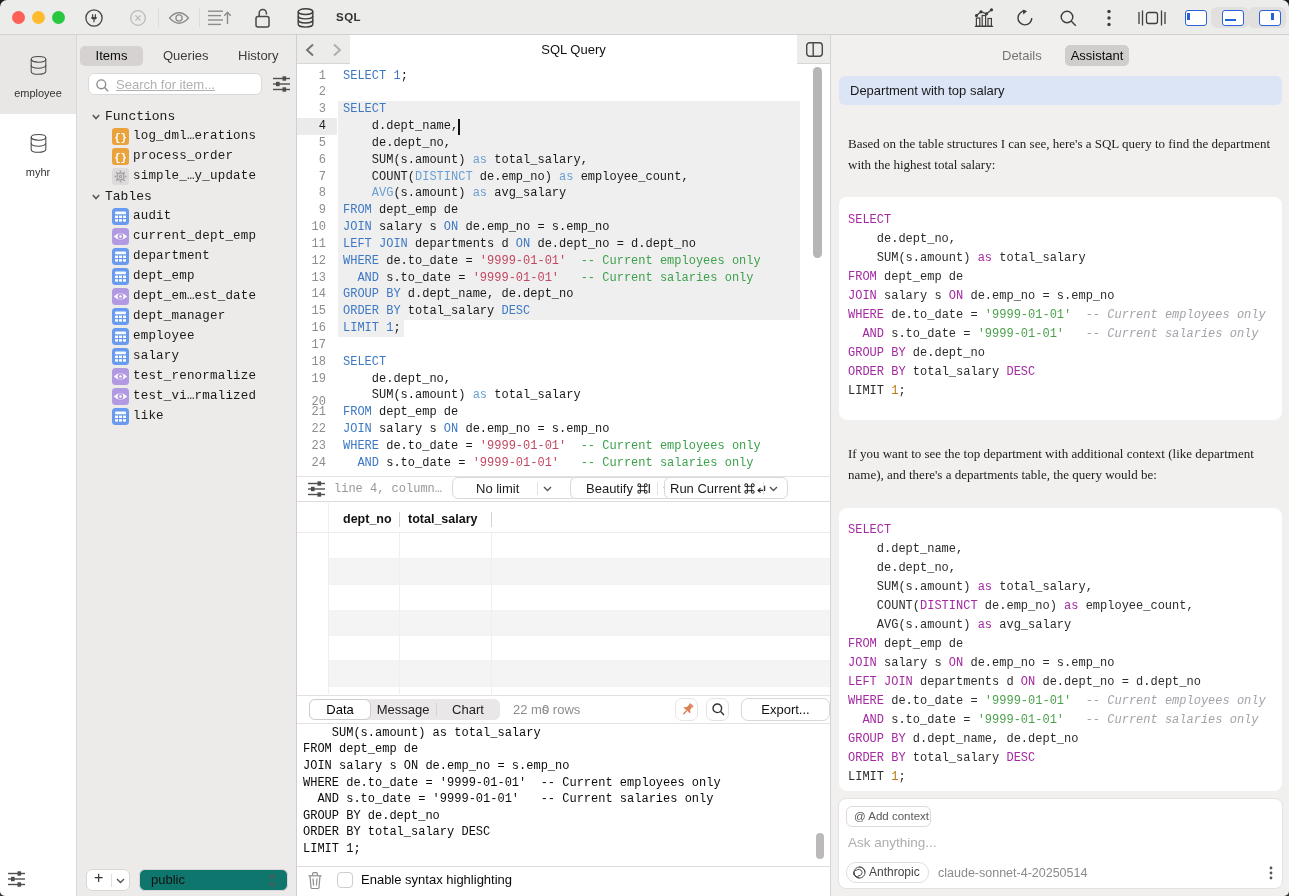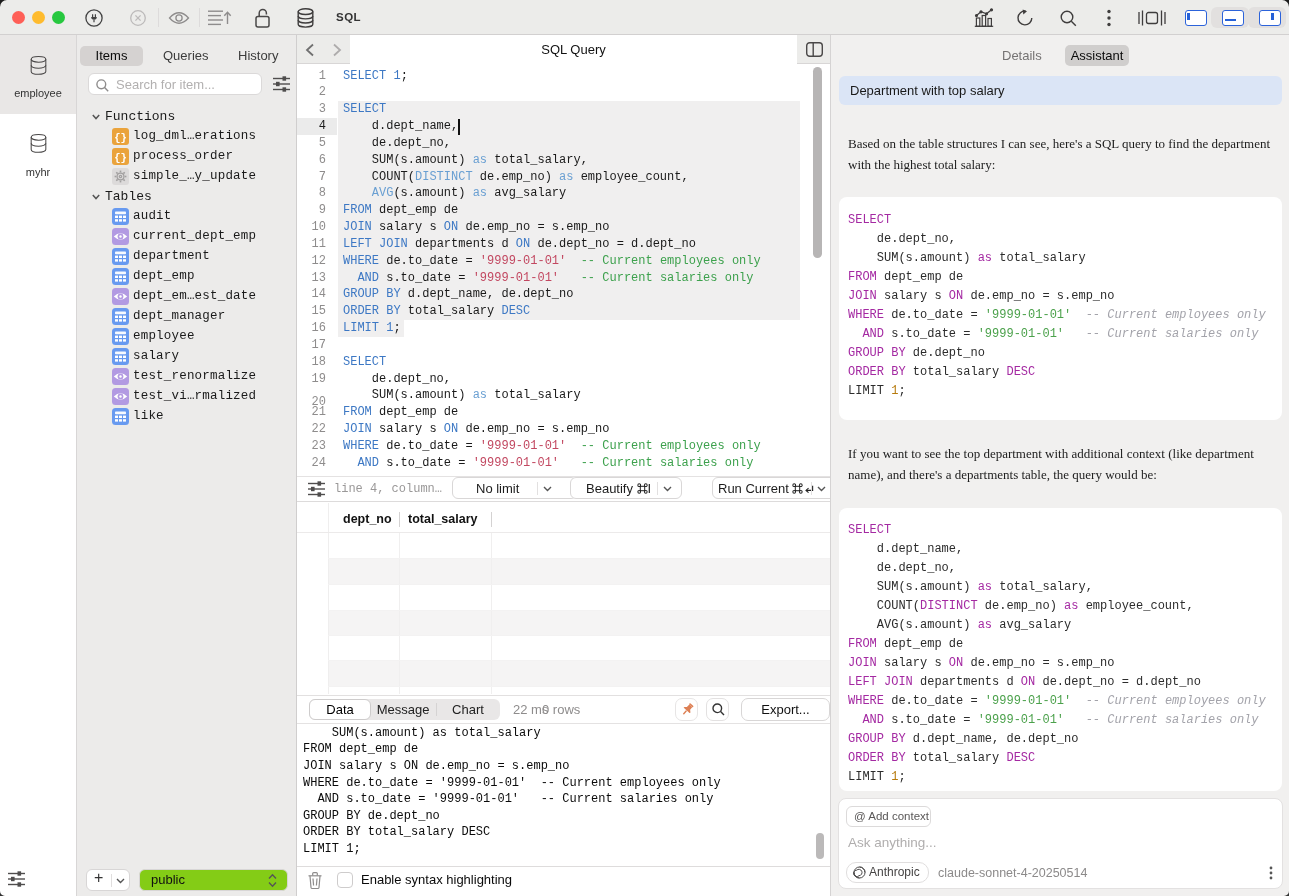--- a/index.html
+++ b/index.html
@@ -16,28 +16,28 @@
 .laybg { top:7px; width:38px; height:21px; background:#e2e0df; border-radius:6px; }
 
 #leftstrip { left:0; top:35px; width:77px; height:861px; background:#ffffff; border-right:1px solid #d8d6d6; }
 #emp-tile { left:0; top:0; width:76px; height:79px; background:#e9e7e6; }
 .dblabel { width:76px; text-align:center; font-size:11px; color:#333; }
 
 #itemspanel { left:77px; top:35px; width:220px; height:861px; background:#ecebea; border-right:1px solid #d0cece; }
 .sidetab { top:11px; height:20px; font-size:13px; color:#3c3c3c; line-height:20px; }
 .sidetab.sel { background:#d5d2d1; border-radius:5px; color:#0a0a0a; text-align:center; }
 #searchbox { left:11px; top:38px; width:174px; height:22px; background:#fff; border:1px solid #dbd9d9; border-radius:6px; }
-#searchbox span { position:absolute; left:27px; top:3px; font-size:13px; color:#b2b0b0; }
+#searchbox span { position:absolute; left:27px; top:3px; font-size:13px; color:#b2b0b0;text-decoration:underline; }
 .trow { position:absolute; left:0; width:220px; height:20px; }
 .trow .lbl { position:absolute; left:56px; top:3px; font-family:"Liberation Mono",monospace; font-size:12.5px; color:#1a1a1a; letter-spacing:0.2px; }
 .trow .hlbl { position:absolute; left:28px; top:3px; font-family:"Liberation Mono",monospace; font-size:13px; color:#1a1a1a; }
 .chev { position:absolute; left:15px; top:7px; width:8px; height:8px; }
 
 #addbtn { left:9px; top:834px; width:44px; height:22px; background:#fff; border:1px solid #d8d6d6; border-radius:6px; }
-#schemasel { left:62px; top:834px; width:149px; height:22px; background:#84cc16; border:1px solid #d8d6d6; border-radius:6px; font-size:13px; color:#111; line-height:20px; padding-left:11px; }
+#schemasel { left:62px; top:834px; width:149px; height:22px; background:#0f766e; border:1px solid #d8d6d6; border-radius:6px; font-size:13px; color:#111; line-height:20px; padding-left:11px; }
 </style>
 </head>
 <body>
 <style>
 
 .gnum { left:297px; width:29px; text-align:right; font-family:"Liberation Mono",monospace; font-size:12px; color:#8e8c8c; height:17px; line-height:17px; }
 .cl { left:343px; font-family:"Liberation Mono",monospace; font-size:12px; color:#1a1a1a; white-space:pre; height:17px; line-height:17px; }
 .ek { color:#3d78c4; } .ek2 { color:#699fd2; } .es { color:#c24760; } .ec { color:#3da14d; }
 .ddbtn { top:477px; height:22px; background:#fff; border:1px solid #d9d7d7; border-radius:6px; font-size:13px; color:#1c1c1c; }
 .ghead { font-size:12.5px; font-weight:bold; color:#111; }
@@ -508,21 +508,21 @@
           <circle cx="9.6" cy="2.4" r="1.5"></circle>
           <circle cx="2.4" cy="9.6" r="1.5"></circle>
           <circle cx="9.6" cy="9.6" r="1.5"></circle>
         </g>
       </svg>I</span>
     <div class="abs" style="left:86px;top:4px;width:1px;height:13px;background:#e2e0e0"></div>
     <svg class="ic" style="left:92px;top:8px" width="9" height="6" viewBox="0 0 9 6">
       <path d="M1 1 L4.5 4.5 L8 1" fill="none" stroke="#555" stroke-width="1.4"></path>
     </svg>
   </div>
-<div class="abs ddbtn" style="left:712px;width:124px">
+<div class="abs ddbtn" style="left:664px;width:124px">
     <span class="abs" style="left:5px;top:3px">Run Current <svg style="position:relative;top:1px" width="11" height="11" viewBox="0 0 12 12">
         <g fill="none" stroke="#222" stroke-width="1.1">
           <rect x="3.6" y="3.6" width="4.8" height="4.8"></rect>
           <circle cx="2.4" cy="2.4" r="1.5"></circle>
           <circle cx="9.6" cy="2.4" r="1.5"></circle>
           <circle cx="2.4" cy="9.6" r="1.5"></circle>
           <circle cx="9.6" cy="9.6" r="1.5"></circle>
         </g>
       </svg><svg style="position:relative;top:1.5px;margin-left:1px" width="10" height="11" viewBox="0 0 11 12">
         <g fill="none" stroke="#222" stroke-width="1.2">

